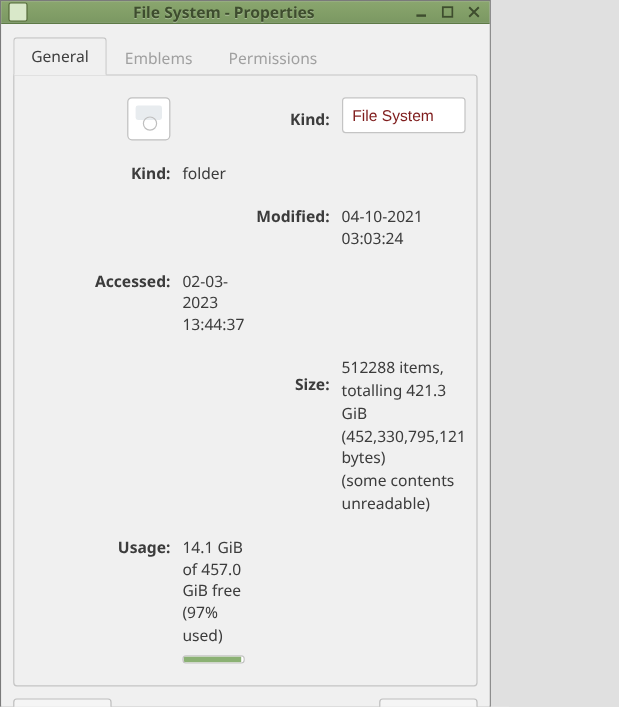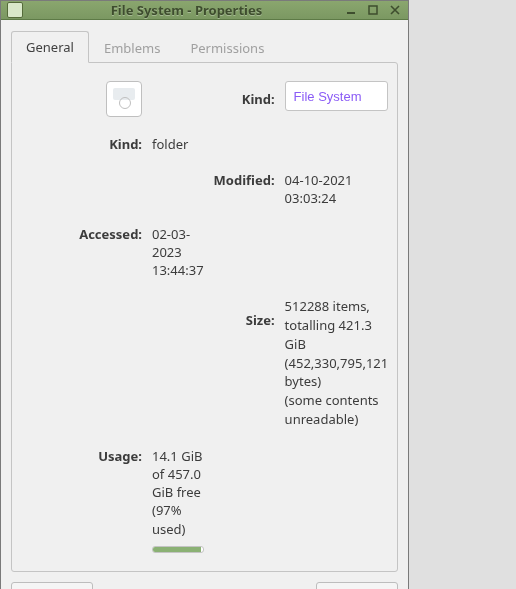--- a/index.html
+++ b/index.html
@@ -133,21 +133,21 @@
 }
 .val { color: #3c3c3c; padding-top:4px; }
 .name-input {
   width: 100%;
   height: 30px;
   padding: 4px 8px;
   font-size: 13px;
   border: 1px solid #c4c4c4;
   border-radius: 3px;
   background: #fff;
-  color: #8b5cf6;
+  color: #7f1d1d;
 }
 .spacer { height: 6px; grid-column: 1 / -1; }
 .size-block { line-height: 1.45; }
 .usage-block { line-height: 1.4; }
 .progress {
   width: 100%;
   height: 7px;
   background: #fff;
   border: 1px solid #c4c4c4;
   border-radius: 3px;

